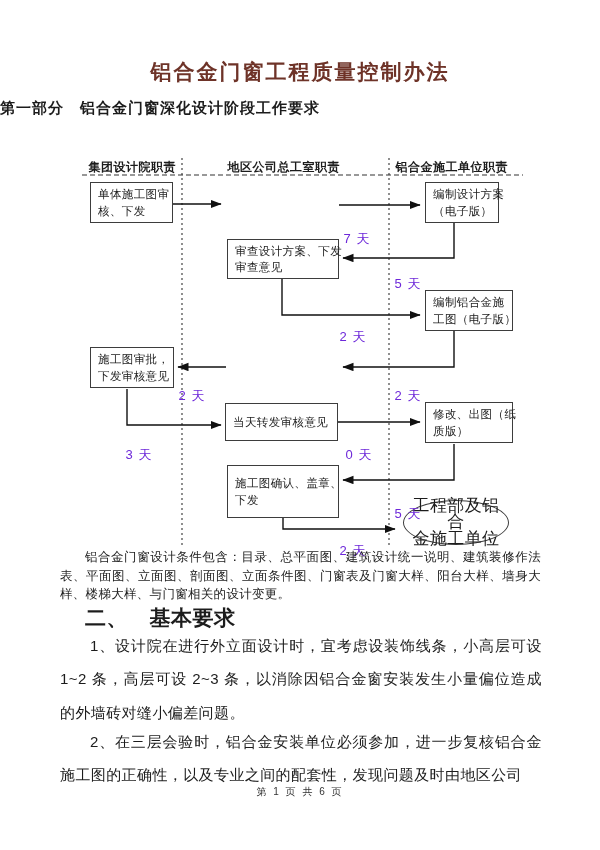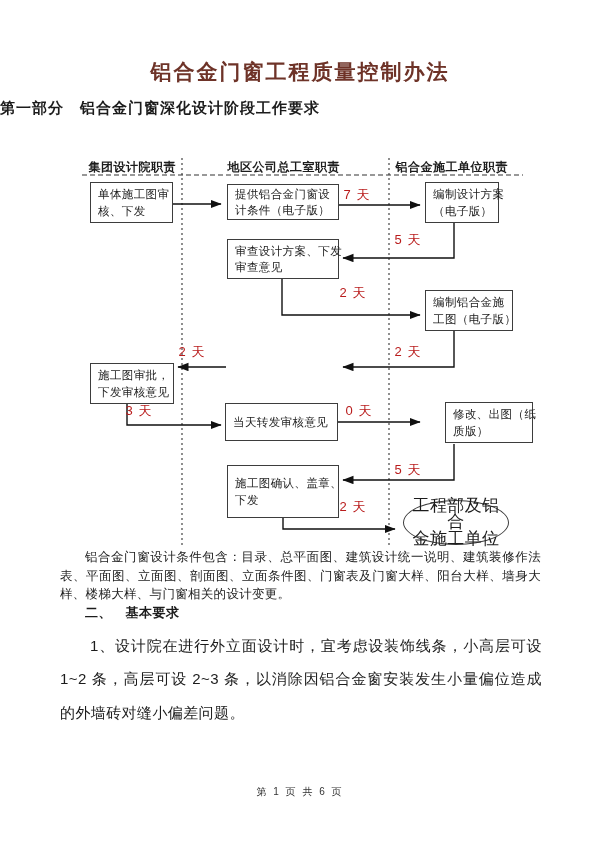--- a/index.html
+++ b/index.html
@@ -51,32 +51,33 @@
   .fellipse{
     border:1px solid #3d3d3d;
     border-radius:50%;
     background:#ffffff;
     font-size:17px;line-height:16.5px;letter-spacing:0.4px;
     display:flex;flex-direction:column;justify-content:center;align-items:center;
     box-sizing:border-box;text-align:center;
   }
   .dur{
     width:44px;text-align:center;
-    font-size:13px;color:#b91c1c;
+    font-size:13px;color:#6d28d9;
     letter-spacing:1px;
+    margin-top:44px;
   }
   .body-small{
     left:60px;top:548px;width:481px;
     font-size:12.5px;line-height:18.6px;
     text-align:justify;text-indent:2em;
     letter-spacing:0.3px;
   }
   .sec2-heading{
     left:85px;top:604px;
-    font-size:13px;font-weight:bold;letter-spacing:0.5px;
+    font-size:21px;font-weight:bold;letter-spacing:0.5px;
   }
   .body-big{
     left:60px;width:482px;
     font-size:15px;line-height:33.4px;
     text-align:justify;text-indent:2em;
     letter-spacing:0.4px;
   }
   .p1{top:629px;}
   .p2{top:725px;}
   .page-footer{
@@ -121,44 +122,40 @@
       <path d="M338,422 L420,422" stroke="#111" stroke-width="1.4" fill="none" marker-end="url(#arr)"></path>
       <path d="M454,444 L454,480 L343,480" stroke="#111" stroke-width="1.4" fill="none" marker-end="url(#arr)"></path>
       <path d="M283,498 L283,529 L395,529" stroke="#111" stroke-width="1.4" fill="none" marker-end="url(#arr)"></path>
     </svg>
   </div>
 
   <div class="abs fbox" style="left:90px;top:182px;width:83px;height:41px;">
     <span>单体施工图审</span>
     <span>核、下发</span>
   </div>
-  <div class="abs fbox" style="left:227px;top:184px;width:112px;height:36px;">
-    <span>提供铝合金门窗设</span>
-    <span>计条件（电子版）</span>
-  </div>
   <div class="abs fbox" style="left:425px;top:182px;width:74px;height:41px;">
     <span>编制设计方案</span>
     <span>（电子版）</span>
   </div>
   <div class="abs fbox" style="left:227px;top:239px;width:112px;height:40px;">
     <span>审查设计方案、下发</span>
     <span>审查意见</span>
   </div>
   <div class="abs fbox" style="left:425px;top:290px;width:88px;height:41px;">
     <span>编制铝合金施</span>
     <span>工图（电子版）</span>
   </div>
-  <div class="abs fbox" style="left:90px;top:347px;width:84px;height:41px;margin-top:16px;">
+  <div class="abs fbox" style="left:90px;top:347px;width:84px;height:41px;">
     <span>施工图审批，</span>
     <span>下发审核意见</span>
   </div>
   <div class="abs fbox" style="left:225px;top:403px;width:113px;height:38px;">
     <span>当天转发审核意见</span>
   </div>
-  <div class="abs fbox" style="left:425px;top:402px;width:88px;height:41px;margin-left:20px;">
+  <div class="abs fbox" style="left:425px;top:402px;width:88px;height:41px;">
     <span>修改、出图（纸</span>
     <span>质版）</span>
   </div>
   <div class="abs fbox" style="left:227px;top:465px;width:112px;height:53px;">
     <span>施工图确认、盖章、</span>
     <span>下发</span>
   </div>
   <div class="abs fellipse" style="left:403px;top:500px;width:106px;height:45px;">
     <span>工程部及铝合</span>
     <span>金施工单位</span>
@@ -170,15 +167,16 @@
   <div class="abs dur" style="left:386px;top:343px;">2 天</div>
   <div class="abs dur" style="left:170px;top:343px;">2 天</div>
   <div class="abs dur" style="left:117px;top:402px;">3 天</div>
   <div class="abs dur" style="left:337px;top:402px;">0 天</div>
   <div class="abs dur" style="left:386px;top:461px;">5 天</div>
   <div class="abs dur" style="left:331px;top:498px;">2 天</div>
 
   <div class="abs body-small">铝合金门窗设计条件包含：目录、总平面图、建筑设计统一说明、建筑装修作法表、平面图、立面图、剖面图、立面条件图、门窗表及门窗大样、阳台大样、墙身大样、楼梯大样、与门窗相关的设计变更。</div>
   <div class="abs sec2-heading">二、　基本要求</div>
   <div class="abs body-big p1">1、设计院在进行外立面设计时，宜考虑设装饰线条，小高层可设 1~2 条，高层可设 2~3 条，以消除因铝合金窗安装发生小量偏位造成的外墙砖对缝小偏差问题。</div>
+  <div class="abs body-big p2">2、在三层会验时，铝合金安装单位必须参加，进一步复核铝合金施工图的正确性，以及专业之间的配套性，发现问题及时由地区公司</div>
   <div class="abs page-footer">第 1 页 共 6 页</div>
 
 </div>
 
 </body></html>

